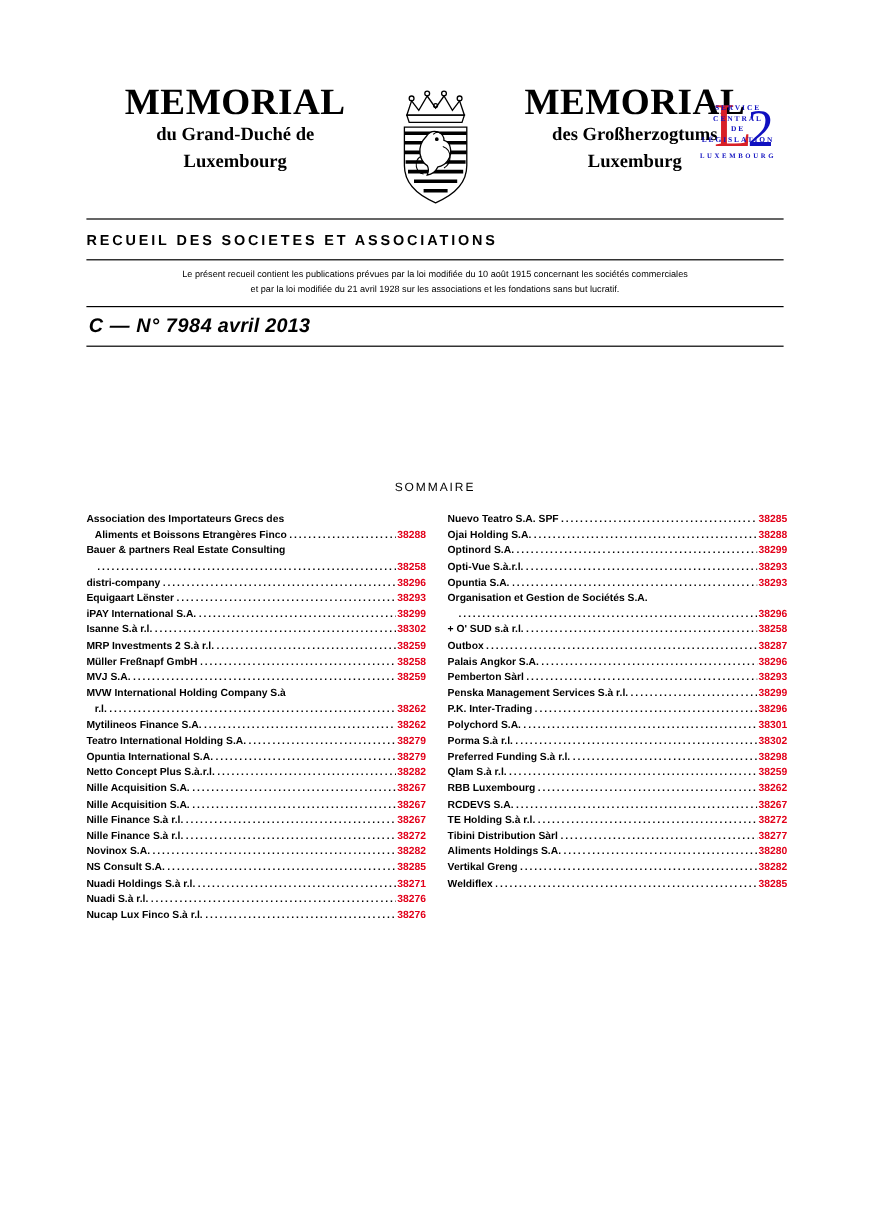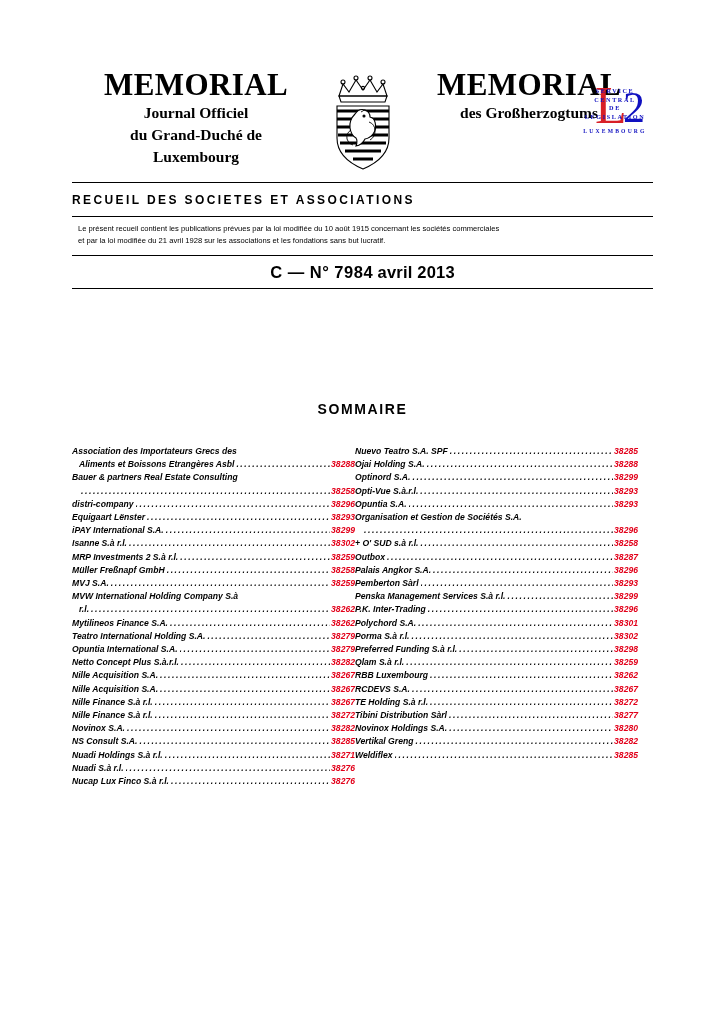--- a/index.html
+++ b/index.html
@@ -128,51 +128,52 @@
 
   .recueil {
     text-align: left;
     font-family: "Liberation Sans", sans-serif;
     font-size: 12px;
     font-weight: bold;
     letter-spacing: 2.4px;
     padding: 10px 0 9px 0;
   }
   .legal {
-    text-align: left;
+    text-align: center;
     font-family: "Liberation Sans", sans-serif;
     font-size: 7.6px;
     line-height: 12px;
     padding: 6px 6px 8px 6px;
   }
   .issue-row {
     display: flex;
-    justify-content: center;
+    justify-content: flex-start;
     align-items: baseline;
     padding: 7px 2px 6px 2px;
     font-family: "Liberation Sans", sans-serif;
     font-size: 16.5px;
     font-weight: bold;
+    font-style: italic;
   }
   .issue-no { letter-spacing: 0.5px; }
   .issue-date { letter-spacing: 0.2px; }
 
   
   .sommaire-title {
     text-align: center;
     font-family: "Liberation Sans", sans-serif;
-    font-size: 14px;
-    font-weight: bold;
+    font-size: 10px;
+    font-weight: normal;
     letter-spacing: 1.6px;
     margin-top: 112px;
   }
   .toc {
     display: flex;
-    margin-top: 28px;
-    font-style: italic;
+    gap: 18px;
+    margin-top: 14px;
   }
   .toc-col {
     width: 283px;
   }
   .toc-entry {
     font-family: "Liberation Sans", sans-serif;
     font-size: 8.6px;
     font-weight: bold;
     line-height: 13.2px;
     display: flex;
@@ -213,21 +214,20 @@
       <div>CENTRAL</div>
       <div>DE</div>
       <div>LÉGISLATION</div>
     </div>
     <div class="logo-lux">LUXEMBOURG</div>
   </div>
 
   <div class="masthead">
     <div class="mast-col mast-left">
       <div class="mast-title">MEMORIAL</div>
-      <div class="mast-sub">Journal Officiel</div>
       <div class="mast-sub">du Grand-Duché de</div>
       <div class="mast-sub">Luxembourg</div>
     </div>
 
     <div class="crest">
       <svg viewBox="0 0 108 104" width="108" height="104" aria-hidden="true">
         <g fill="none" stroke="#000" stroke-width="1.1">
 
           <path d="M30 26 L34 14 L40 22 L47 10 L54 20 L61 10 L68 22 L74 14 L78 26 Z"></path>
           <path d="M30 26 L78 26 L76 32 L32 32 Z"></path>
@@ -252,20 +252,21 @@
           <circle cx="55" cy="46" r="1" fill="#000"></circle>
           <path d="M60 52 q6 2 6 9 q0 6 -5 9" stroke-width="0.9"></path>
           <path d="M42 60 q-5 3 -4 9 q1 5 6 6" stroke-width="0.9"></path>
         </g>
       </svg>
     </div>
 
     <div class="mast-col mast-right">
       <div class="mast-title">MEMORIAL</div>
       <div class="mast-sub">des Großherzogtums</div>
+      <div class="mast-sub">Luxemburg</div>
     </div>
   </div>
 
   <hr class="rule rule-top">
 
   <div class="recueil">RECUEIL DES SOCIETES ET ASSOCIATIONS</div>
 
   <hr class="rule">
 
   <div class="legal">
@@ -283,21 +284,21 @@
   <hr class="rule">
 
   <div class="sommaire-title">SOMMAIRE</div>
 
   <div class="toc">
     <div class="toc-col" id="toc-left">
         <div class="toc-entry nodots noLink">
           <span class="t-text">Association des Importateurs Grecs des</span>
         </div>
         <div class="toc-entry cont">
-          <span class="t-text">Aliments et Boissons Etrangères Asbl</span>
+          <span class="t-text">Aliments et Boissons Etrangères Finco</span>
           <span class="t-dots">........................................................................................................................</span>
           <span class="t-page">38288</span>
         </div>
         <div class="toc-entry nodots noLink">
           <span class="t-text">Bauer &amp; partners Real Estate Consulting</span>
         </div>
         <div class="toc-entry cont">
           <span class="t-text"></span>
           <span class="t-dots">........................................................................................................................</span>
           <span class="t-page">38258</span>
@@ -509,21 +510,21 @@
           <span class="t-text">TE Holding S.à r.l.</span>
           <span class="t-dots">........................................................................................................................</span>
           <span class="t-page">38272</span>
         </div>
         <div class="toc-entry">
           <span class="t-text">Tibini Distribution Sàrl</span>
           <span class="t-dots">........................................................................................................................</span>
           <span class="t-page">38277</span>
         </div>
         <div class="toc-entry">
-          <span class="t-text">Novinox Holdings S.A.</span>
+          <span class="t-text">Aliments Holdings S.A.</span>
           <span class="t-dots">........................................................................................................................</span>
           <span class="t-page">38280</span>
         </div>
         <div class="toc-entry">
           <span class="t-text">Vertikal Greng</span>
           <span class="t-dots">........................................................................................................................</span>
           <span class="t-page">38282</span>
         </div>
         <div class="toc-entry">
           <span class="t-text">Weldiflex</span>

